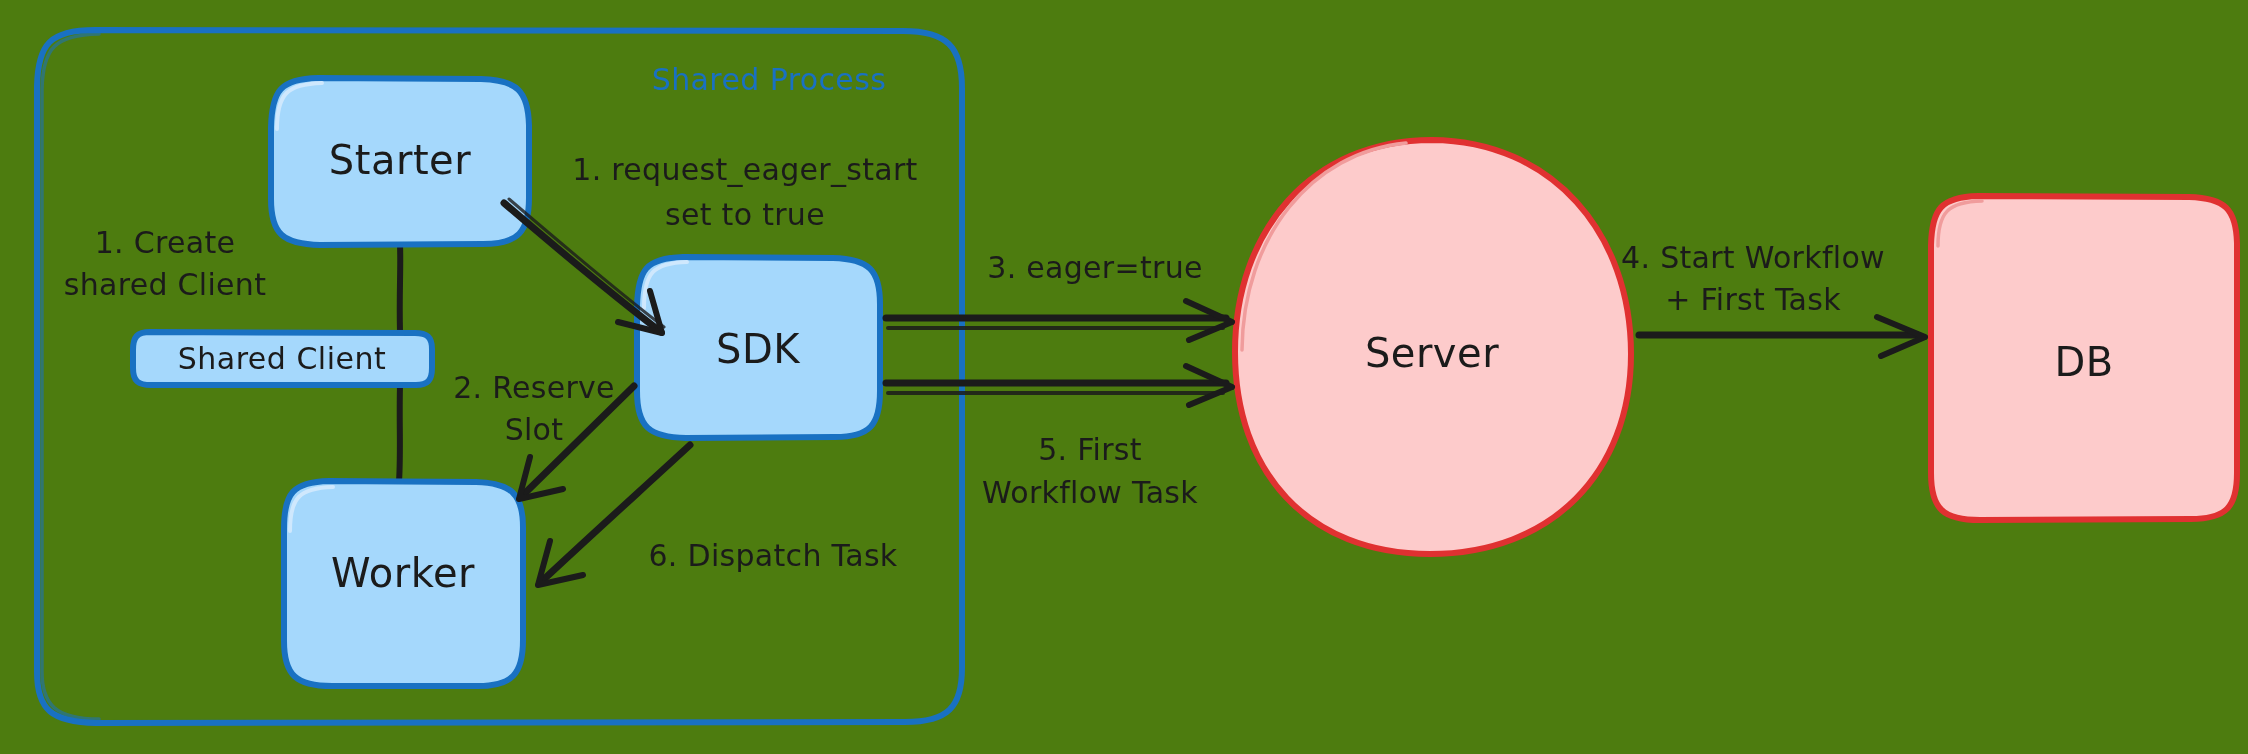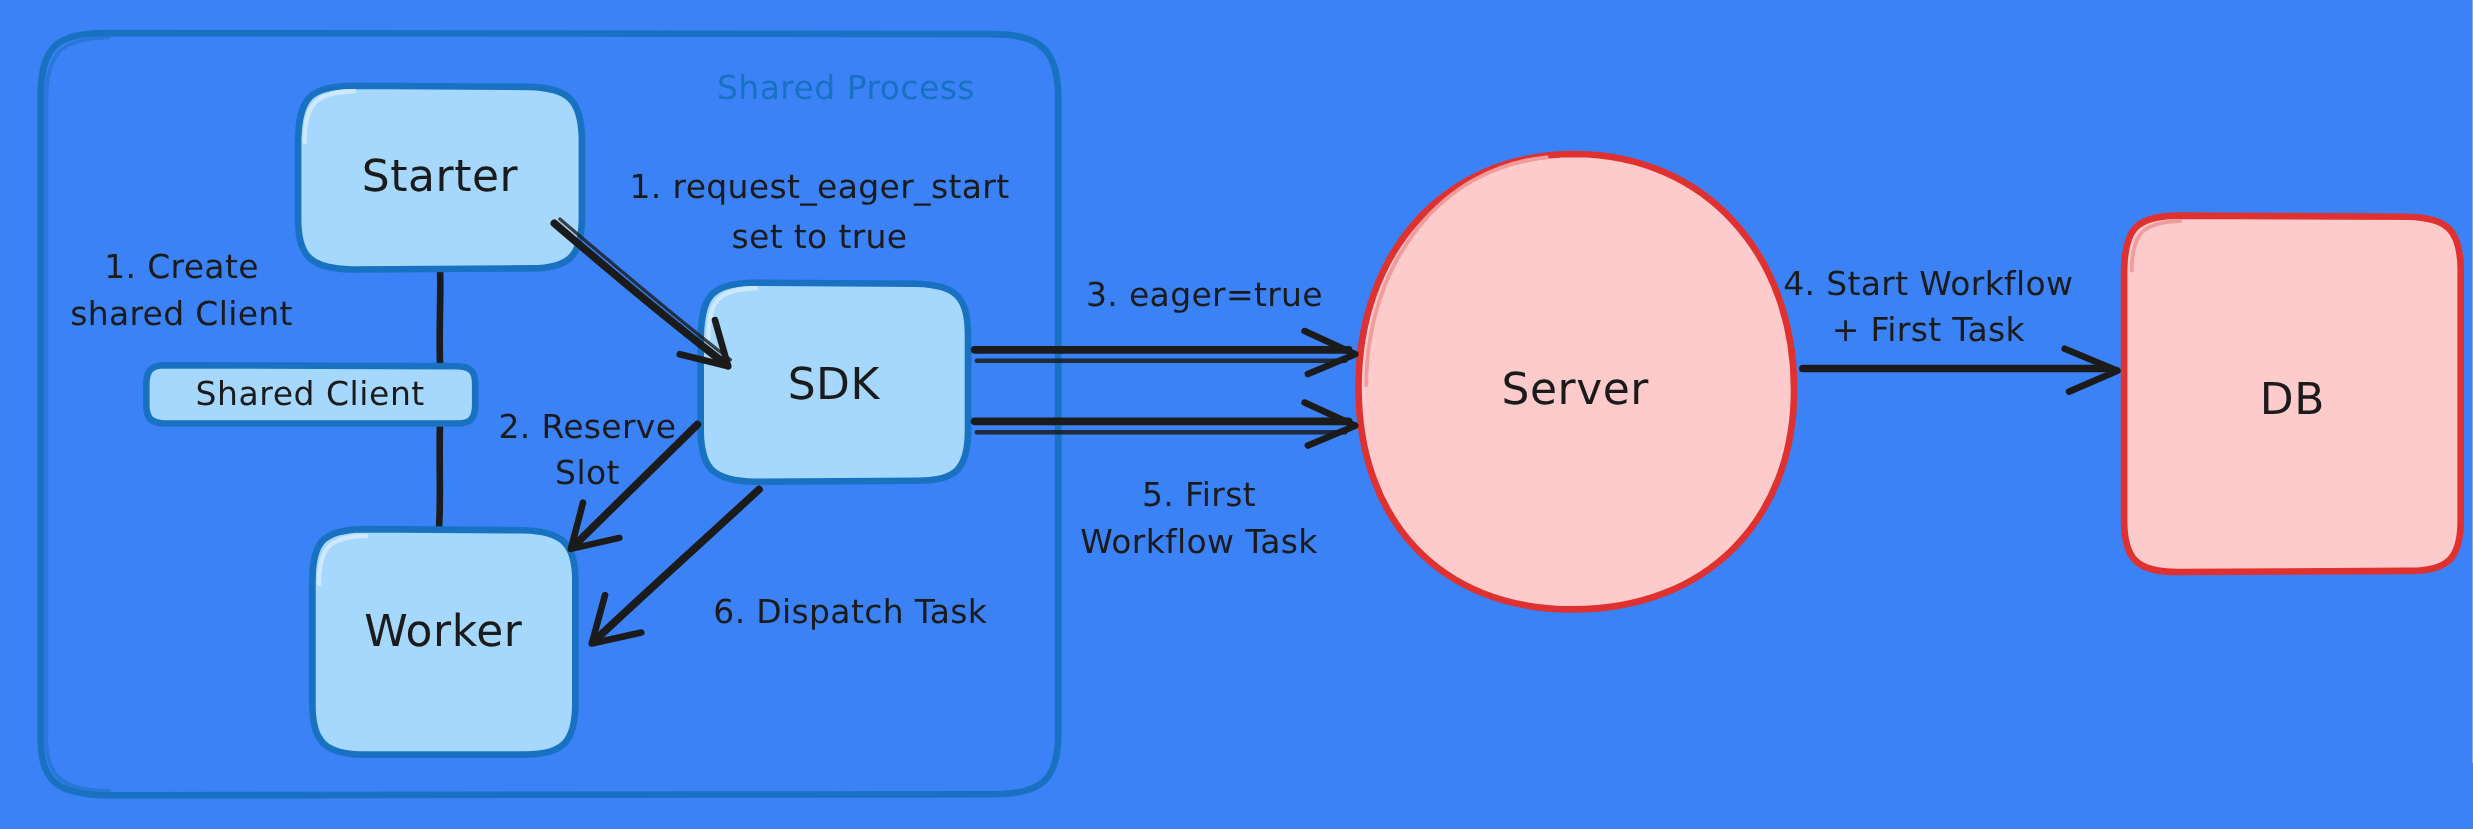--- a/index.html
+++ b/index.html
@@ -7,21 +7,21 @@
     padding: 0;
     background: #ffffff;
   }
   body {
     font-family: "DejaVu Sans", sans-serif;
   }
   #canvas {
     position: relative;
     width: 2248px;
     height: 754px;
-    background: #3b82f6;
+    background: #4d7c0f;
     overflow: hidden;
   }
   #diagram-svg {
     position: absolute;
     left: 0;
     top: 0;
     width: 2248px;
     height: 754px;
   }
   .node-label {

